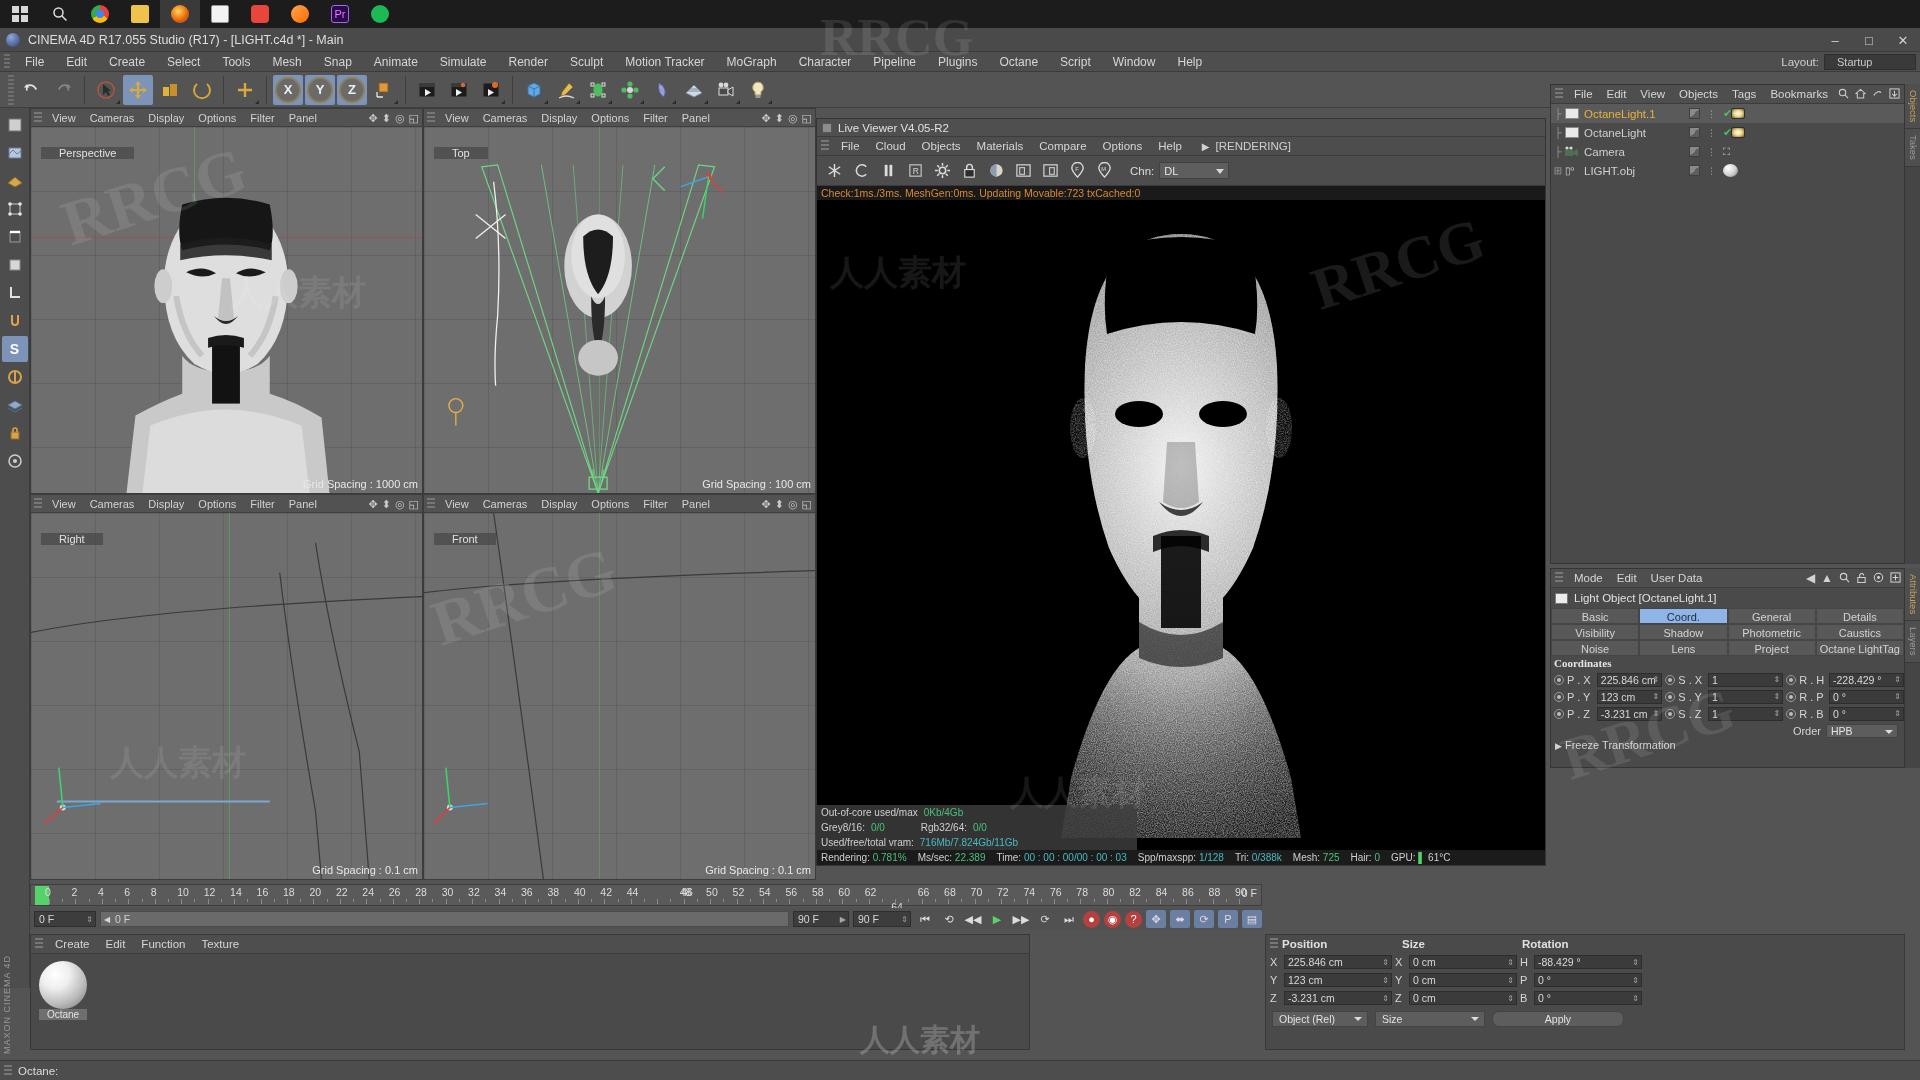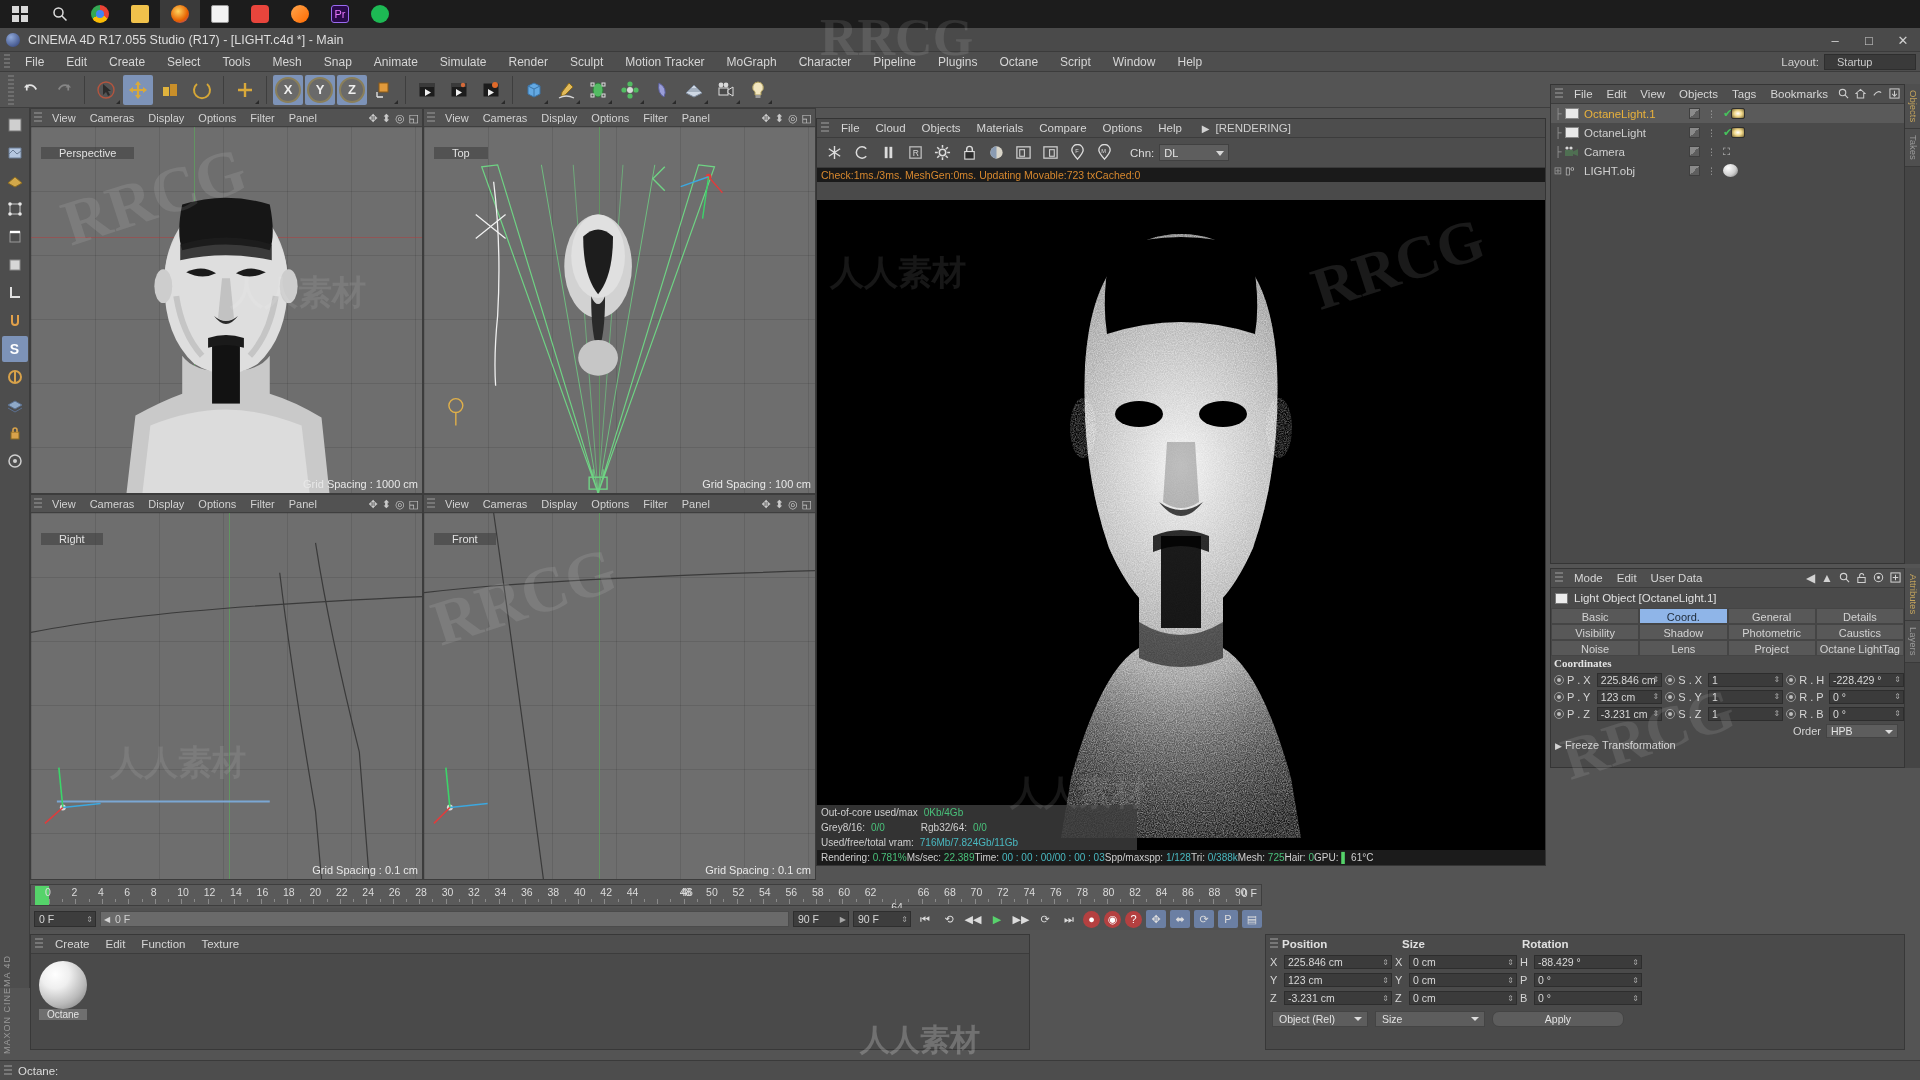--- a/index.html
+++ b/index.html
@@ -104,21 +104,21 @@
   .chn .dd::after { content:""; position:absolute; right:4px; top:6px; border-left:4px solid transparent;
      border-right:4px solid transparent; border-top:5px solid #d8d8d8; }
   .lv-status { height:14px; background:#1a1a1a; color:#d8892f; font-size:10.5px;
      display:flex; align-items:center; padding-left:4px; }
   .lv-canvas { position:absolute; left:0; right:0; top:81px; bottom:0; background:#000; overflow:hidden; }
   .render-head { position:absolute; left:50%; transform:translateX(-50%); top:18px;
      width:440px; height:620px; }
   .stats { position:absolute; left:0; bottom:0; width:100%; font-size:10px; line-height:13px; }
   .stats .row { background:rgba(62,62,62,.82); padding:1px 4px; color:#cfcfcf; display:flex; gap:6px; width:320px;}
   .stats .bottombar { background:rgba(30,30,30,.9); padding:1px 4px; color:#cfcfcf;
-     display:flex; width:100%; }
+     display:flex; gap:11px; width:100%; }
   .g { color:#49c07a; }
   .c { color:#49b8c0; }
 
   
   .objmgr { position:absolute; left:1550px; top:84px; width:355px; height:480px;
      background:#4a4a4a; border:1px solid #353535; }
   .om-hdr { height:19px; background:#4e4e4e; display:flex; align-items:center;
      border-bottom:1px solid #3c3c3c; position:relative; }
   .om-hdr .grip { width:8px;height:12px;margin:0 4px;
      background:repeating-linear-gradient(to bottom,#777 0 2px,transparent 2px 4px); }
@@ -743,20 +743,24 @@
             <path d="M26 296 L10 312" stroke="#e03c3c" stroke-width="1.6"></path>
           </g>
         </svg>
         <div class="vp-name">Front</div>
         <div class="vp-grid-lbl">Grid Spacing : 0.1 cm</div>
       </div>
     </div>
   </div>
 
   <div class="liveviewer">
+    <div class="lv-title">
+      <span class="bx"></span>
+      <span>Live Viewer V4.05-R2</span>
+    </div>
     <div class="lv-menu">
       <span class="grip"></span>
       <span class="m">File</span>
       <span class="m">Cloud</span>
       <span class="m">Objects</span>
       <span class="m">Materials</span>
       <span class="m">Compare</span>
       <span class="m">Options</span>
       <span class="m">Help</span>
       <span style="margin-left:12px;font-size:10px;color:#d2d2d2">▶</span>

